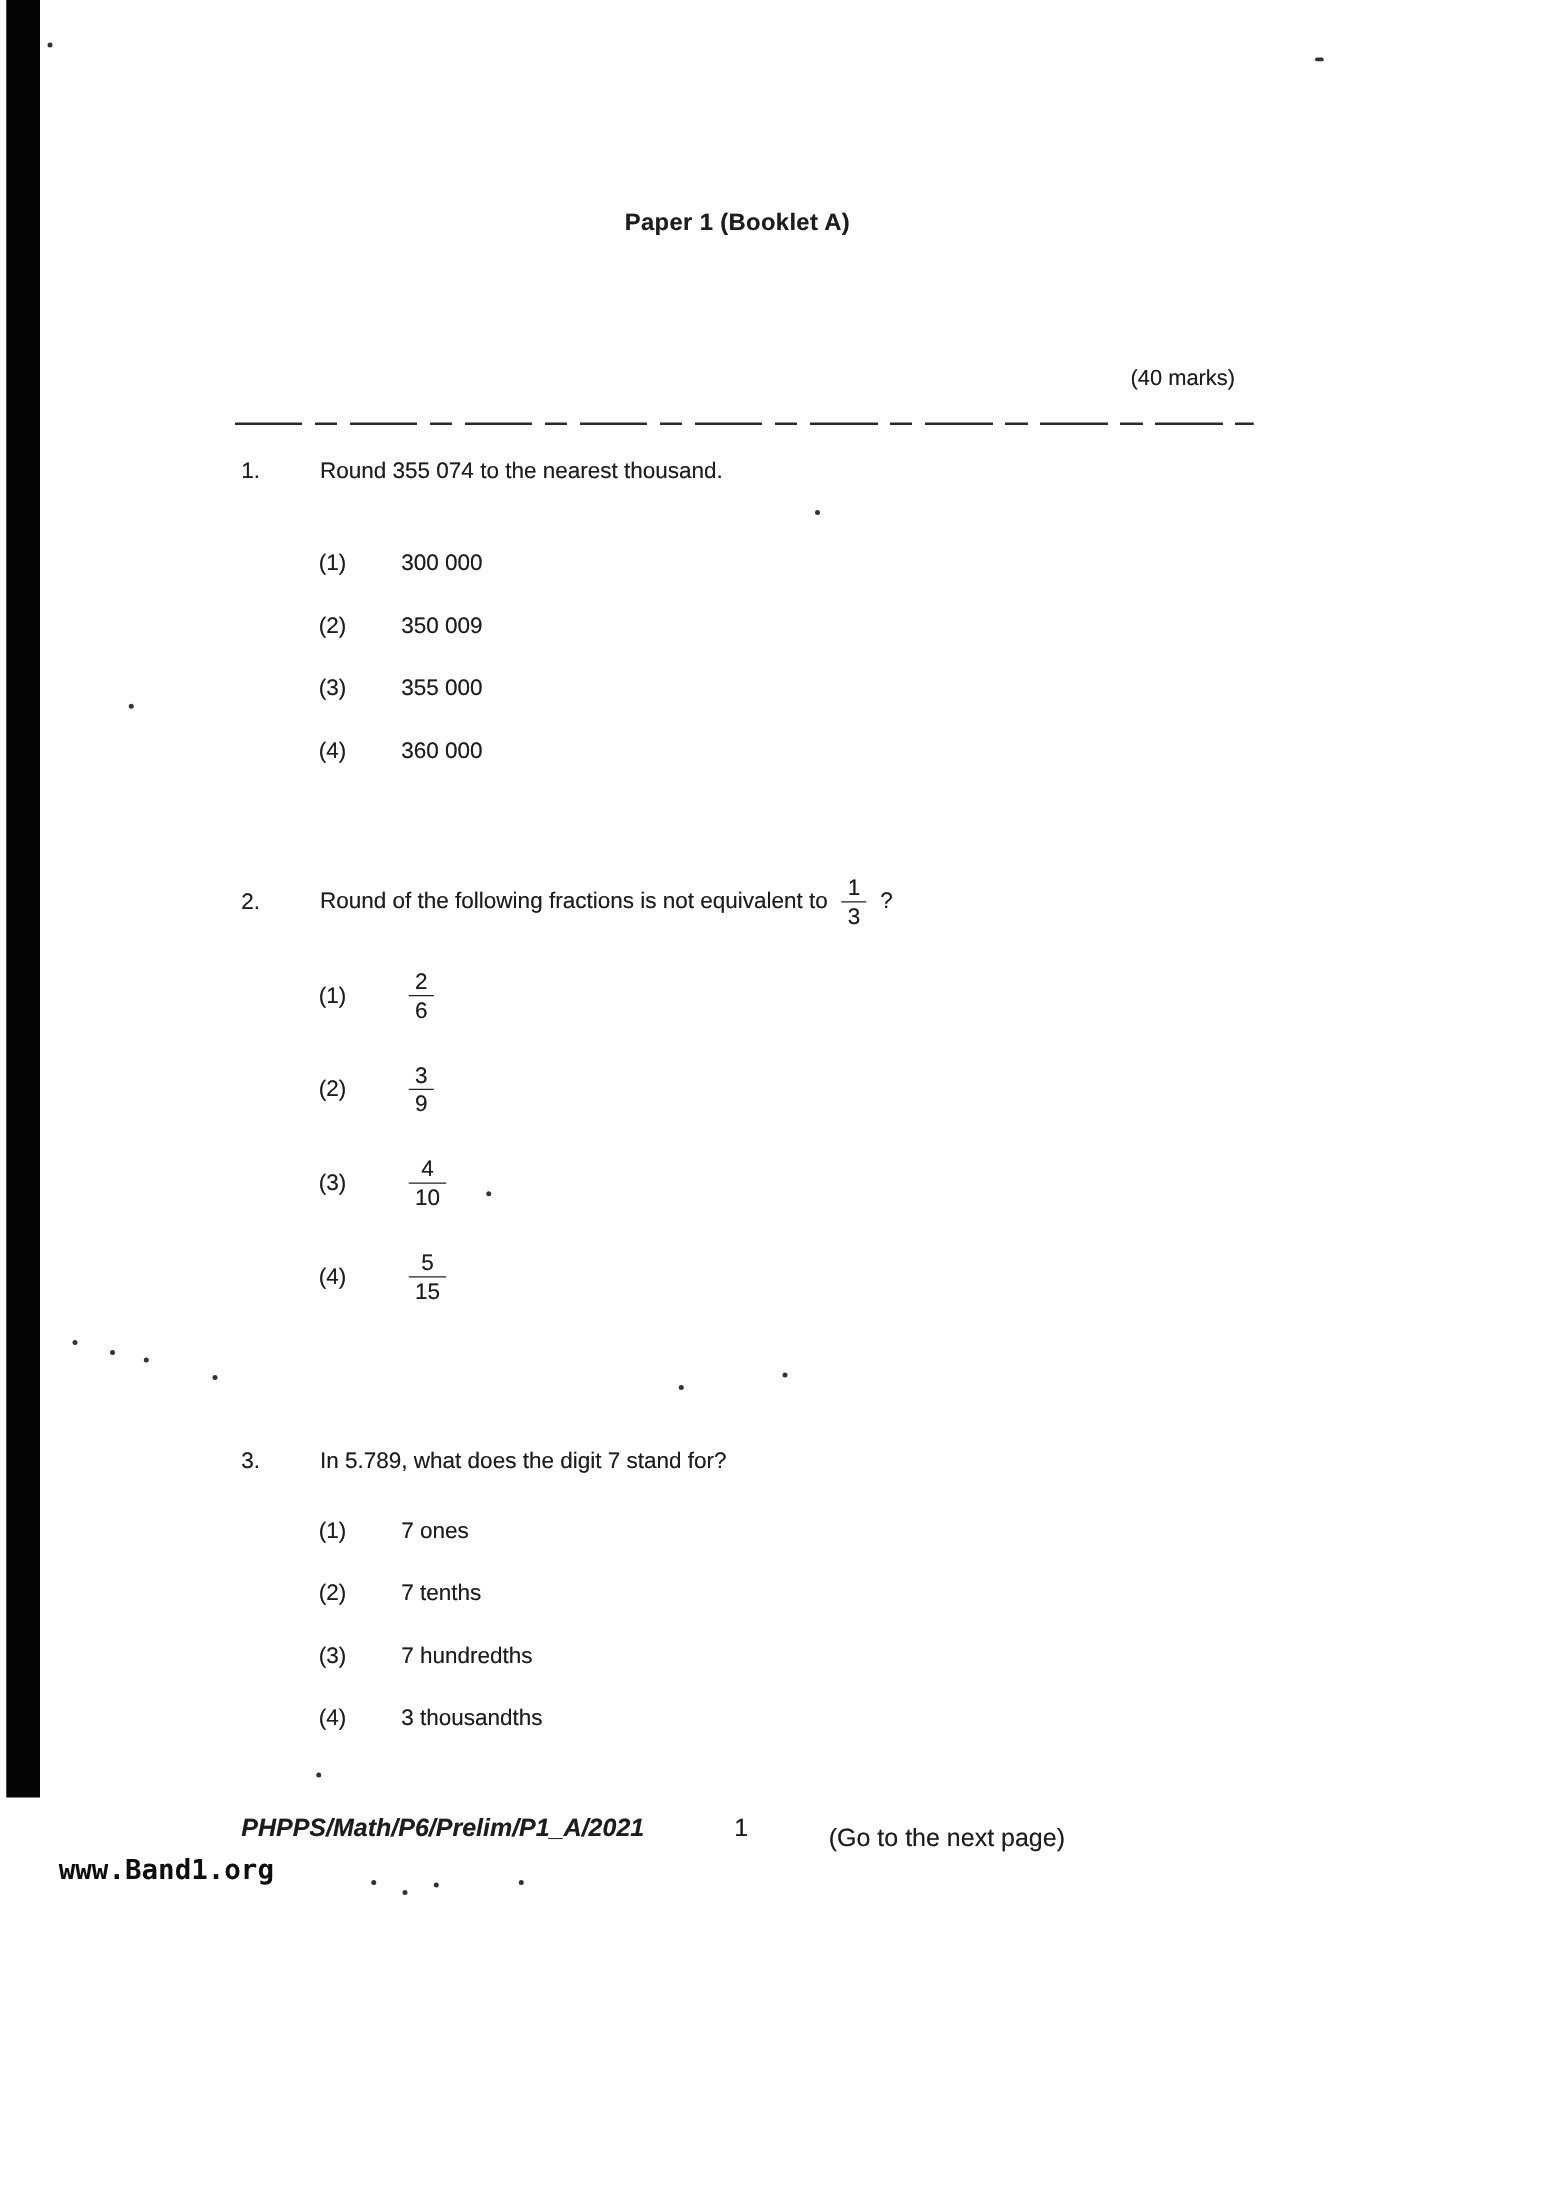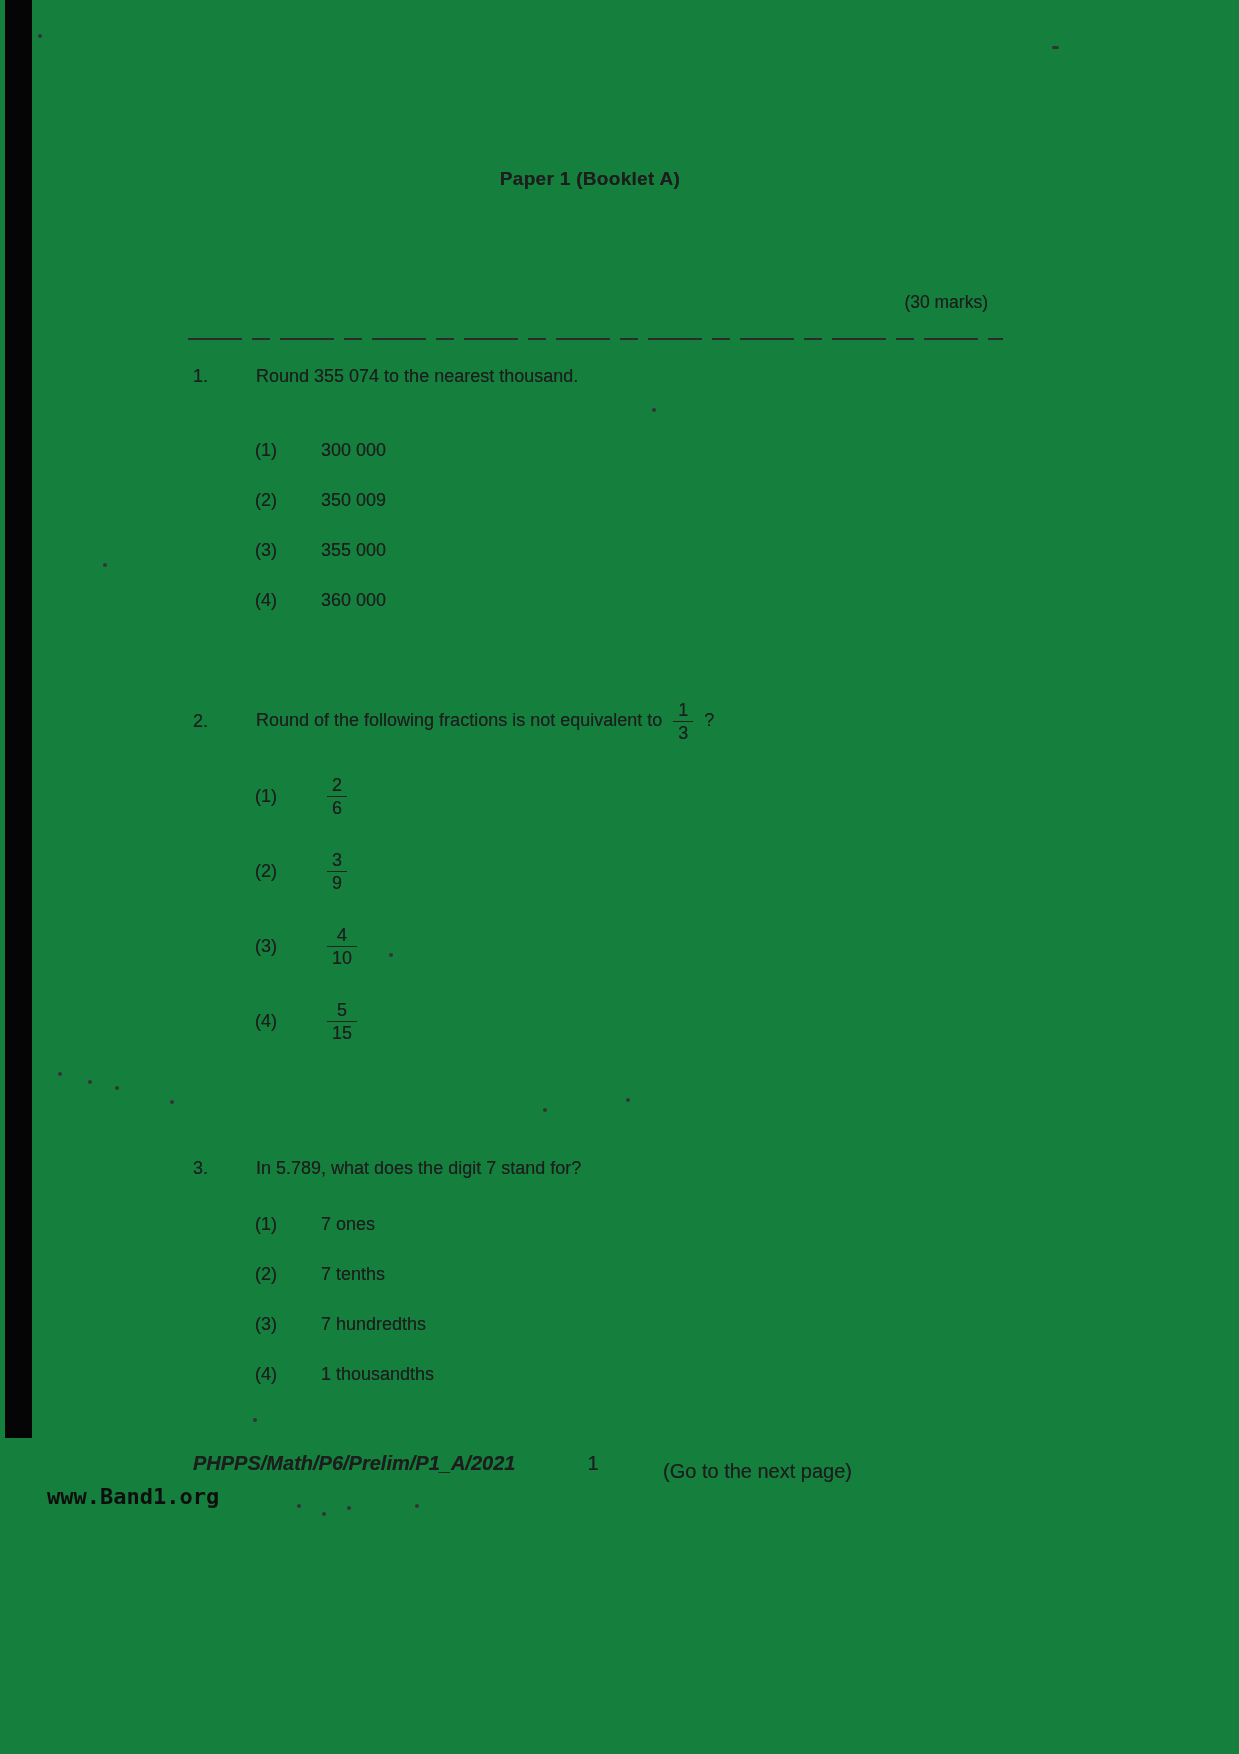--- a/index.html
+++ b/index.html
@@ -1,20 +1,20 @@
 <!DOCTYPE html>
 <html><head>
 <meta charset="utf-8">
 <style>
   html, body { margin: 0; padding: 0; background: #e8e8e8; }
   .page {
     position: relative;
     width: 1239px;
     height: 1754px;
-    background: #15803d;
+    background: #ffffff;
     font-family: "Liberation Sans", sans-serif;
     color: #1d1d1d;
     overflow: hidden;
     text-shadow: 0 0 0.5px rgba(20,20,20,0.55);
   }
   .black-strip {
     position: absolute;
     left: 5px; top: 0;
     width: 27px; height: 1438px;
     background: #050505;
@@ -94,21 +94,21 @@
 </head>
 <body>
 
 <div class="page">
 
   <div class="black-strip"></div>
 
   <div class="page-title">Paper 1 (Booklet A)</div>
 
 
-  <div class="marks">(30 marks)</div>
+  <div class="marks">(40 marks)</div>
 
   <div class="separator"></div>
 
   <div class="question q1">
     <div class="q-line">
       <span class="q-num">1.</span>
       <span class="q-text">Round 355 074 to the nearest thousand.</span>
     </div>
     <div class="options">
       <div class="option-row">
@@ -187,21 +187,21 @@
       <div class="option-row">
         <span class="opt-label">(2)</span>
         <span>7 tenths</span>
       </div>
       <div class="option-row">
         <span class="opt-label">(3)</span>
         <span>7 hundredths</span>
       </div>
       <div class="option-row">
         <span class="opt-label">(4)</span>
-        <span>1 thousandths</span>
+        <span>3 thousandths</span>
       </div>
     </div>
   </div>
 
   <div class="footer">
     <span class="doc-code">PHPPS/Math/P6/Prelim/P1_A/2021</span>
     <span class="page-num">1</span>
     <span class="next-page">(Go to the next page)</span>
   </div>
 

